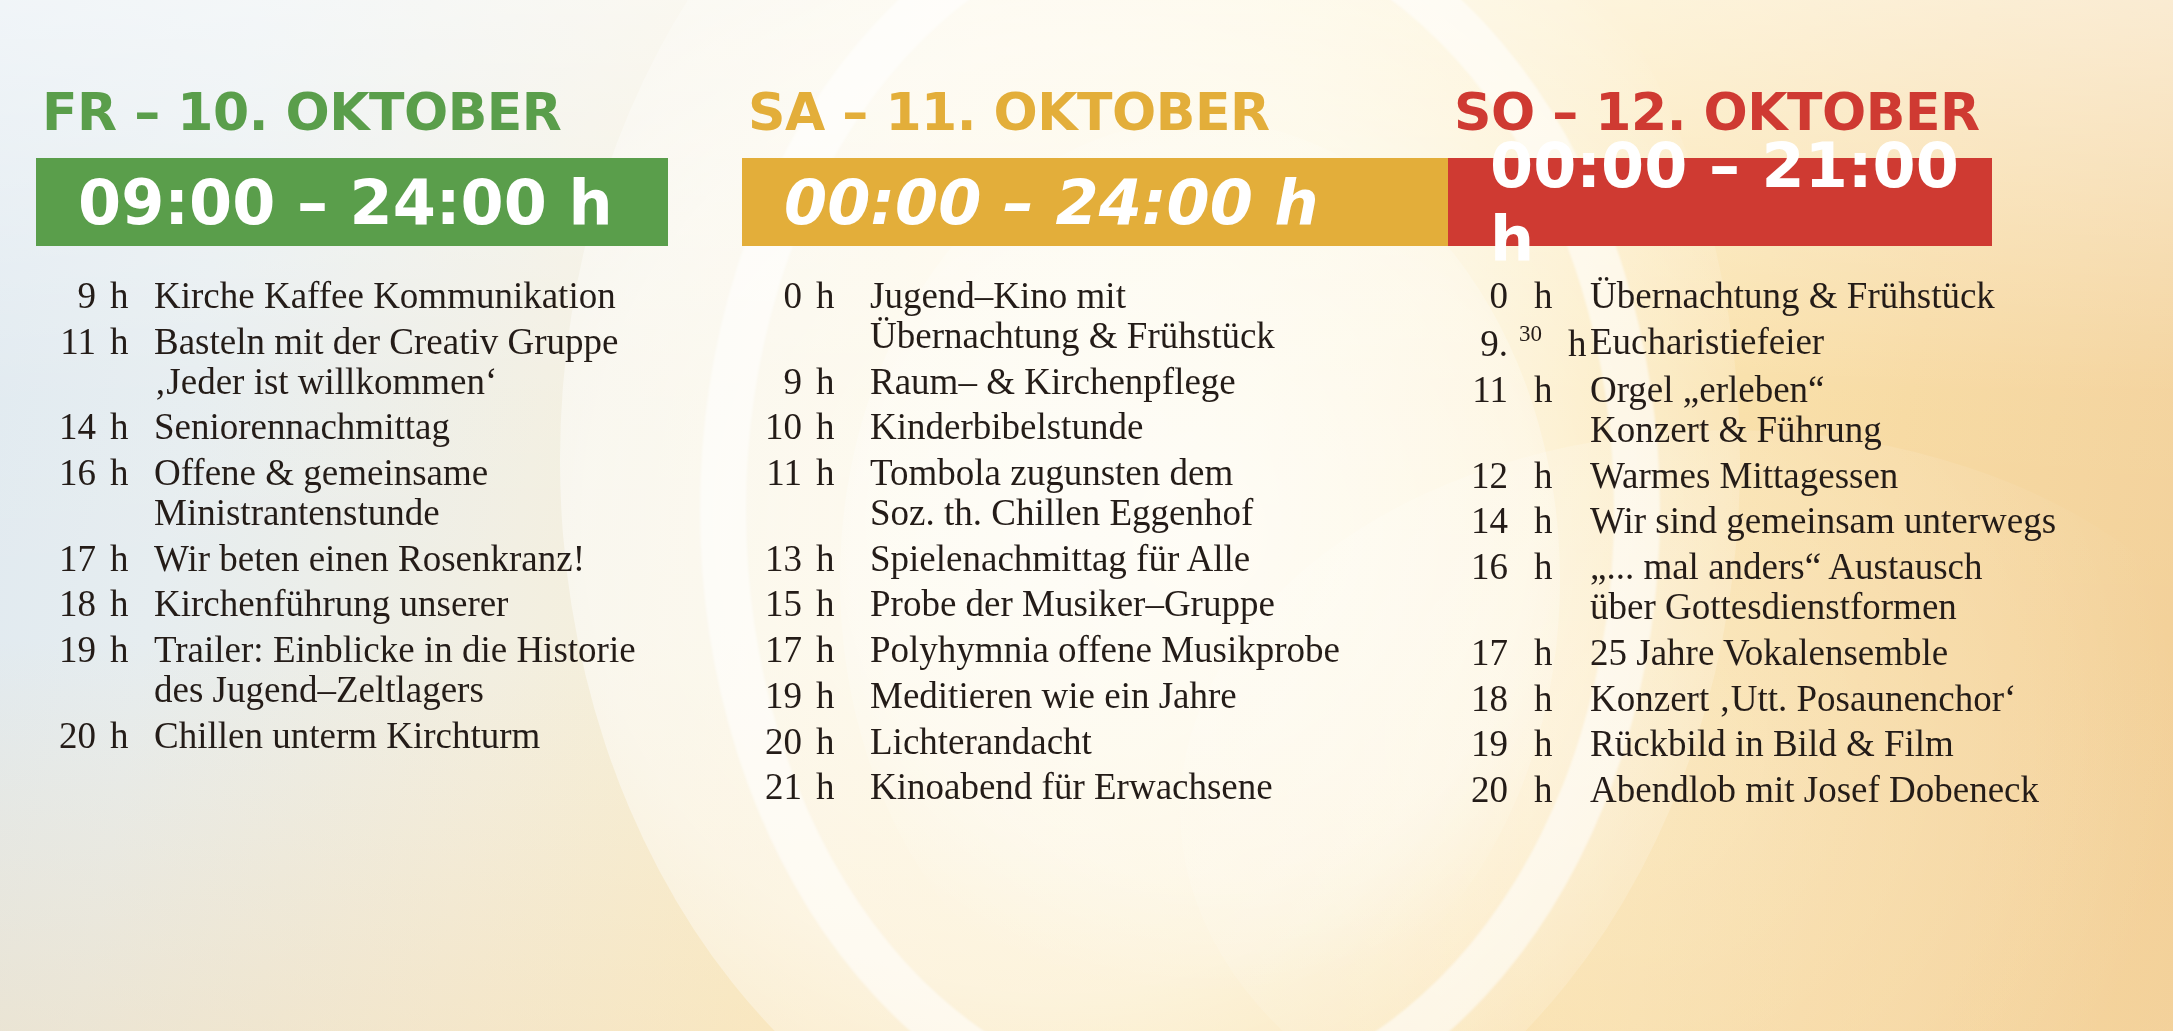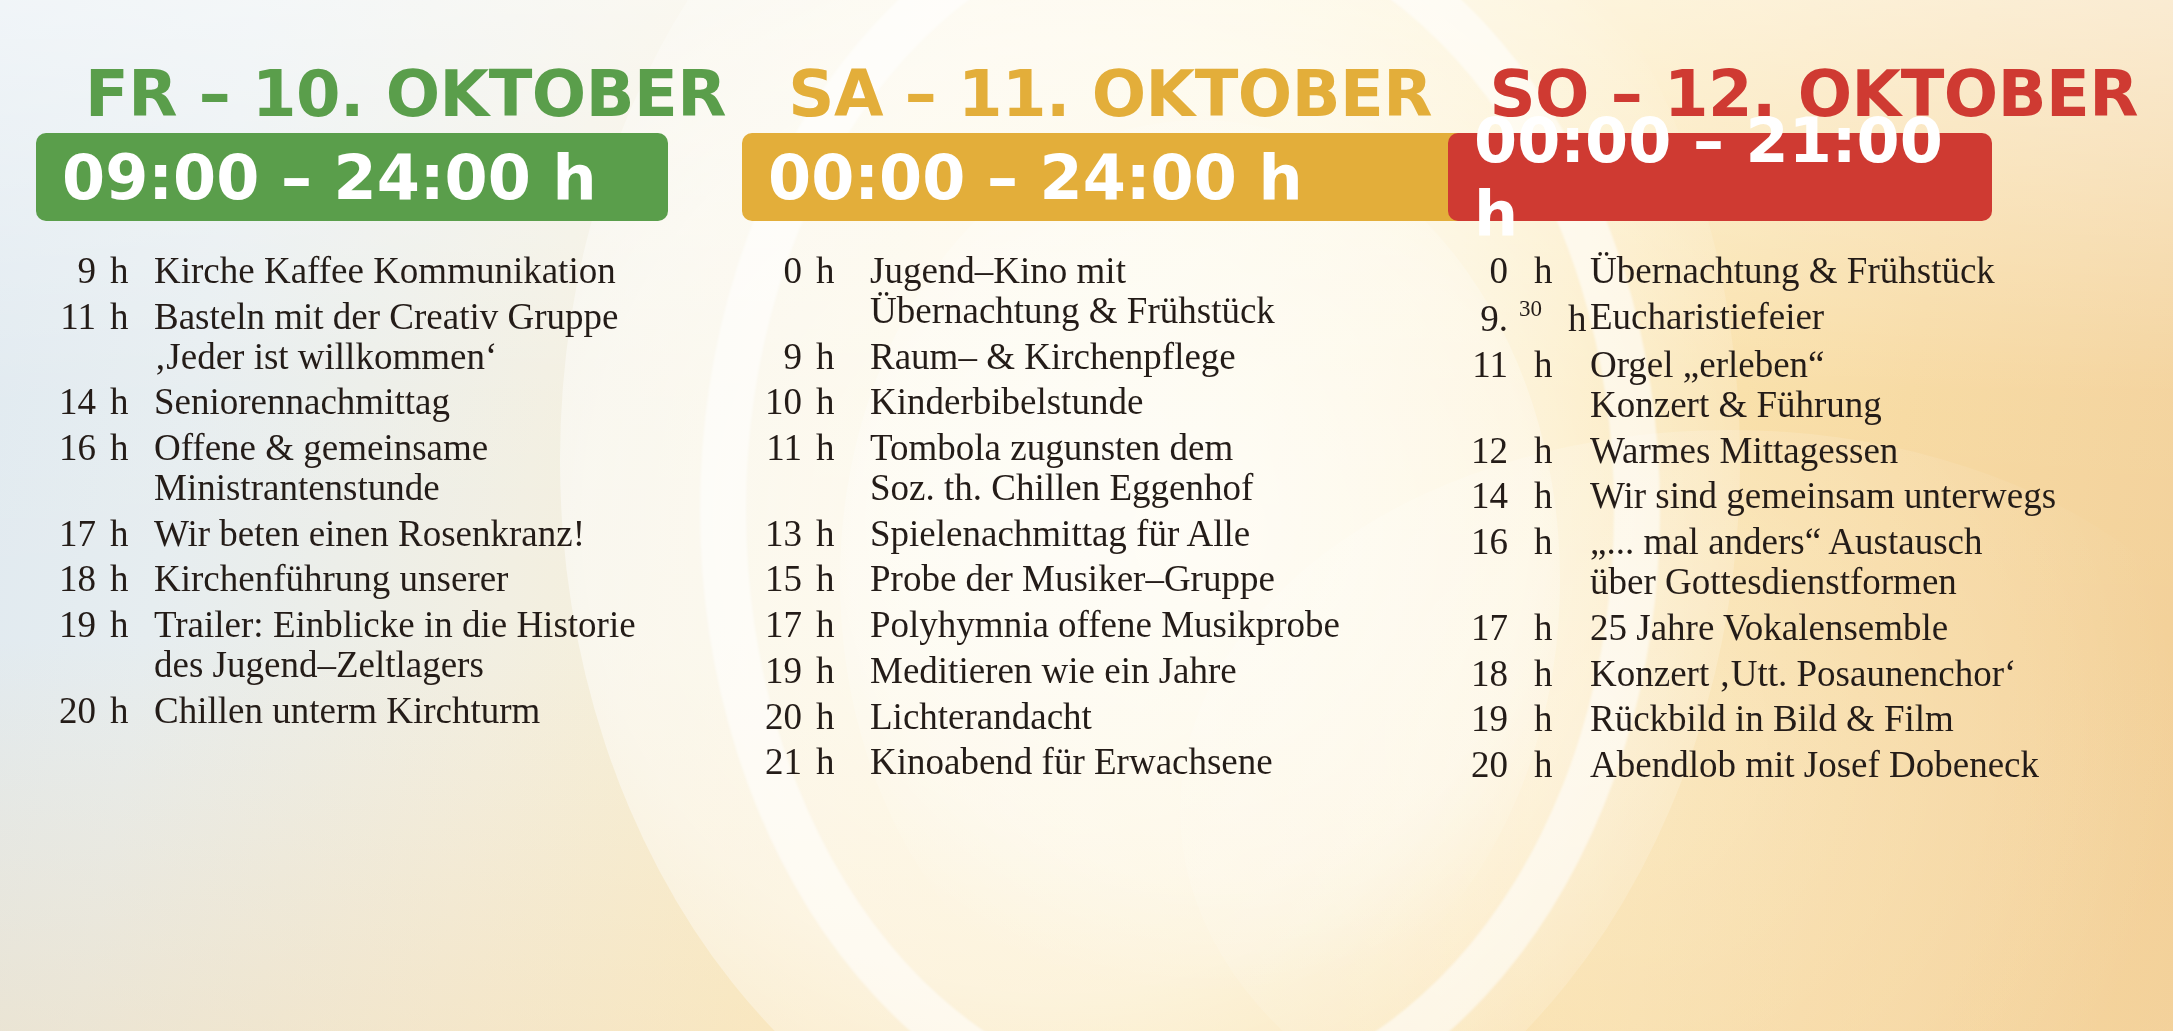--- a/index.html
+++ b/index.html
@@ -89,46 +89,44 @@
     width: 2173px;
   }
   .col {
     padding: 0 8px;
     box-sizing: border-box;
   }
 
   .day-title {
     font-family: "DejaVu Sans", sans-serif;
     font-weight: 700;
-    font-size: 64px;
+    font-size: 52px;
     letter-spacing: -0.5px;
     line-height: 1;
-    margin: 62px 0 0 6px;
+    margin: 86px 0 0 6px;
     white-space: nowrap;
-    text-align: right;
   }
   .time-band {
-    margin-top: 7px;
+    margin-top: 20px;
     height: 88px;
     display: flex;
     align-items: center;
     color: #ffffff;
     font-family: "DejaVu Sans", sans-serif;
     font-weight: 700;
     font-size: 62px;
     letter-spacing: 0px;
-    padding-left: 26px;
+    padding-left: 42px;
     box-sizing: border-box;
     width: 630px;
-    border-radius: 10px;
   }
 
   
   .col-0 .time-band { width: 632px; }
-  .col-1 .time-band { width: 728px; }
+  .col-1 .time-band { width: 728px; font-style: italic; }
   .col-2 .time-band { width: 544px; }
 
   .events {
     margin-top: 30px;
     list-style: none;
     padding: 0;
     margin-left: 6px;
   }
   .event {
     display: flex;

